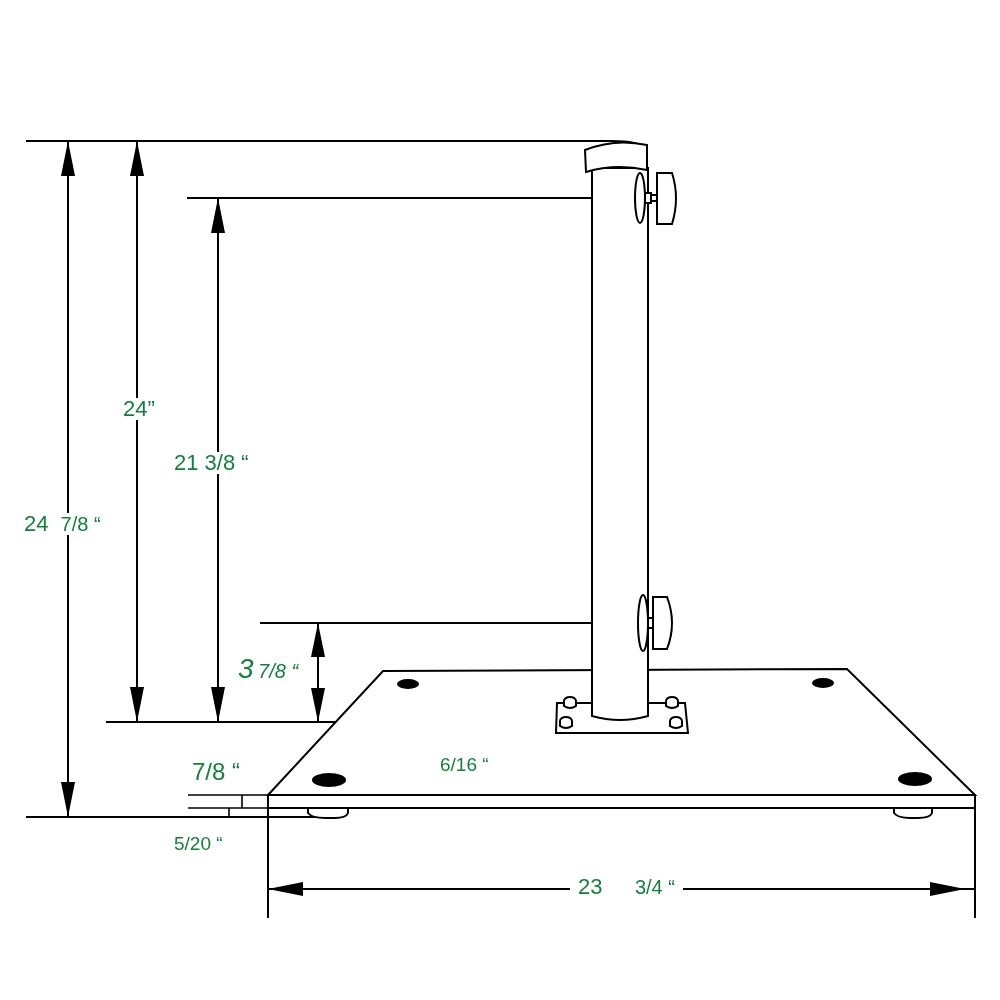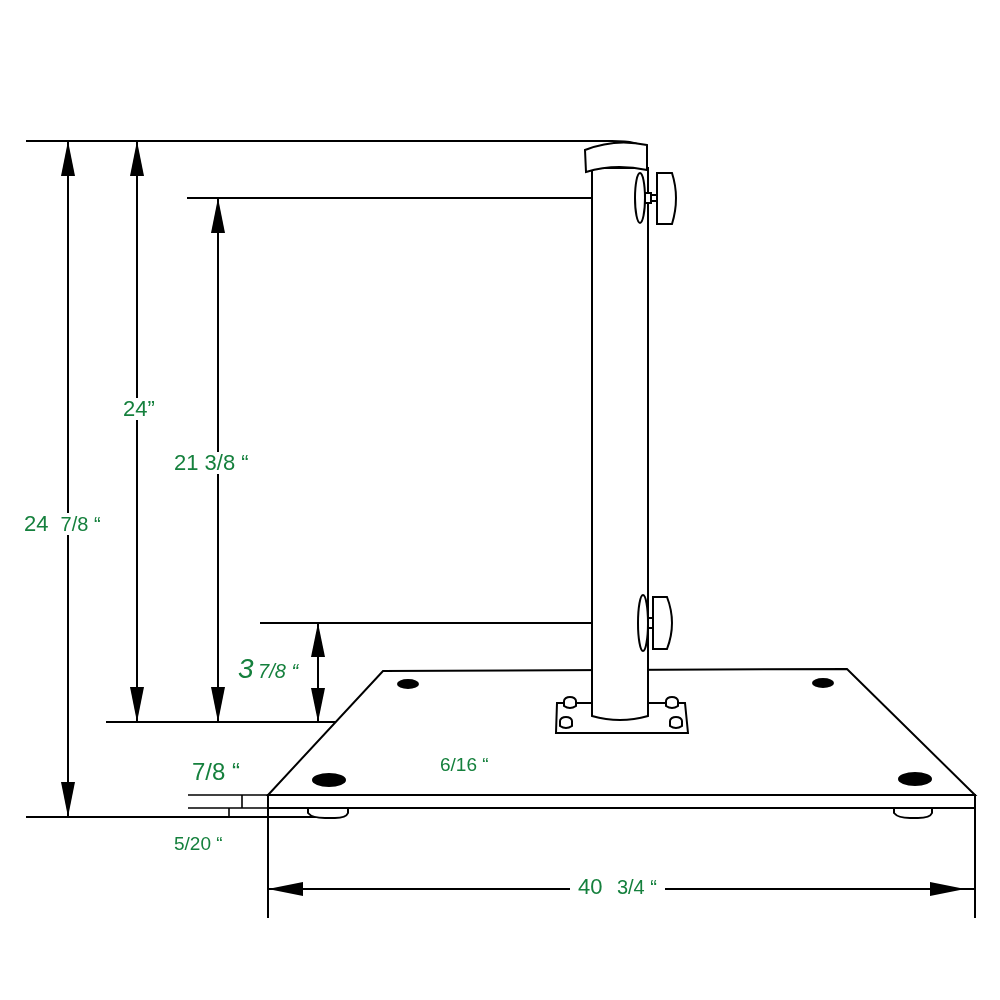--- a/index.html
+++ b/index.html
@@ -136,15 +136,15 @@
   <span style="font-size:20px;">7/8 “</span>
 </div>
 
 <div class="lbl" style="left:190px; top:760px; font-size:24px;">7/8 “</div>
 
 <div class="lbl" style="left:172px; top:834px; font-size:19px;">5/20 “</div>
 
 <div class="lbl" style="left:438px; top:755px; font-size:19px;">6/16 “</div>
 
 <div class="lbl" style="left:570px; top:876px; padding:0 8px;">
-  <span style="font-size:22px;">40</span>
-  <span style="font-size:20px; margin-left:10px;">3/4 “</span>
+  <span style="font-size:22px;">23</span>
+  <span style="font-size:20px; margin-left:28px;">3/4 “</span>
 </div>
 
 </body></html>

